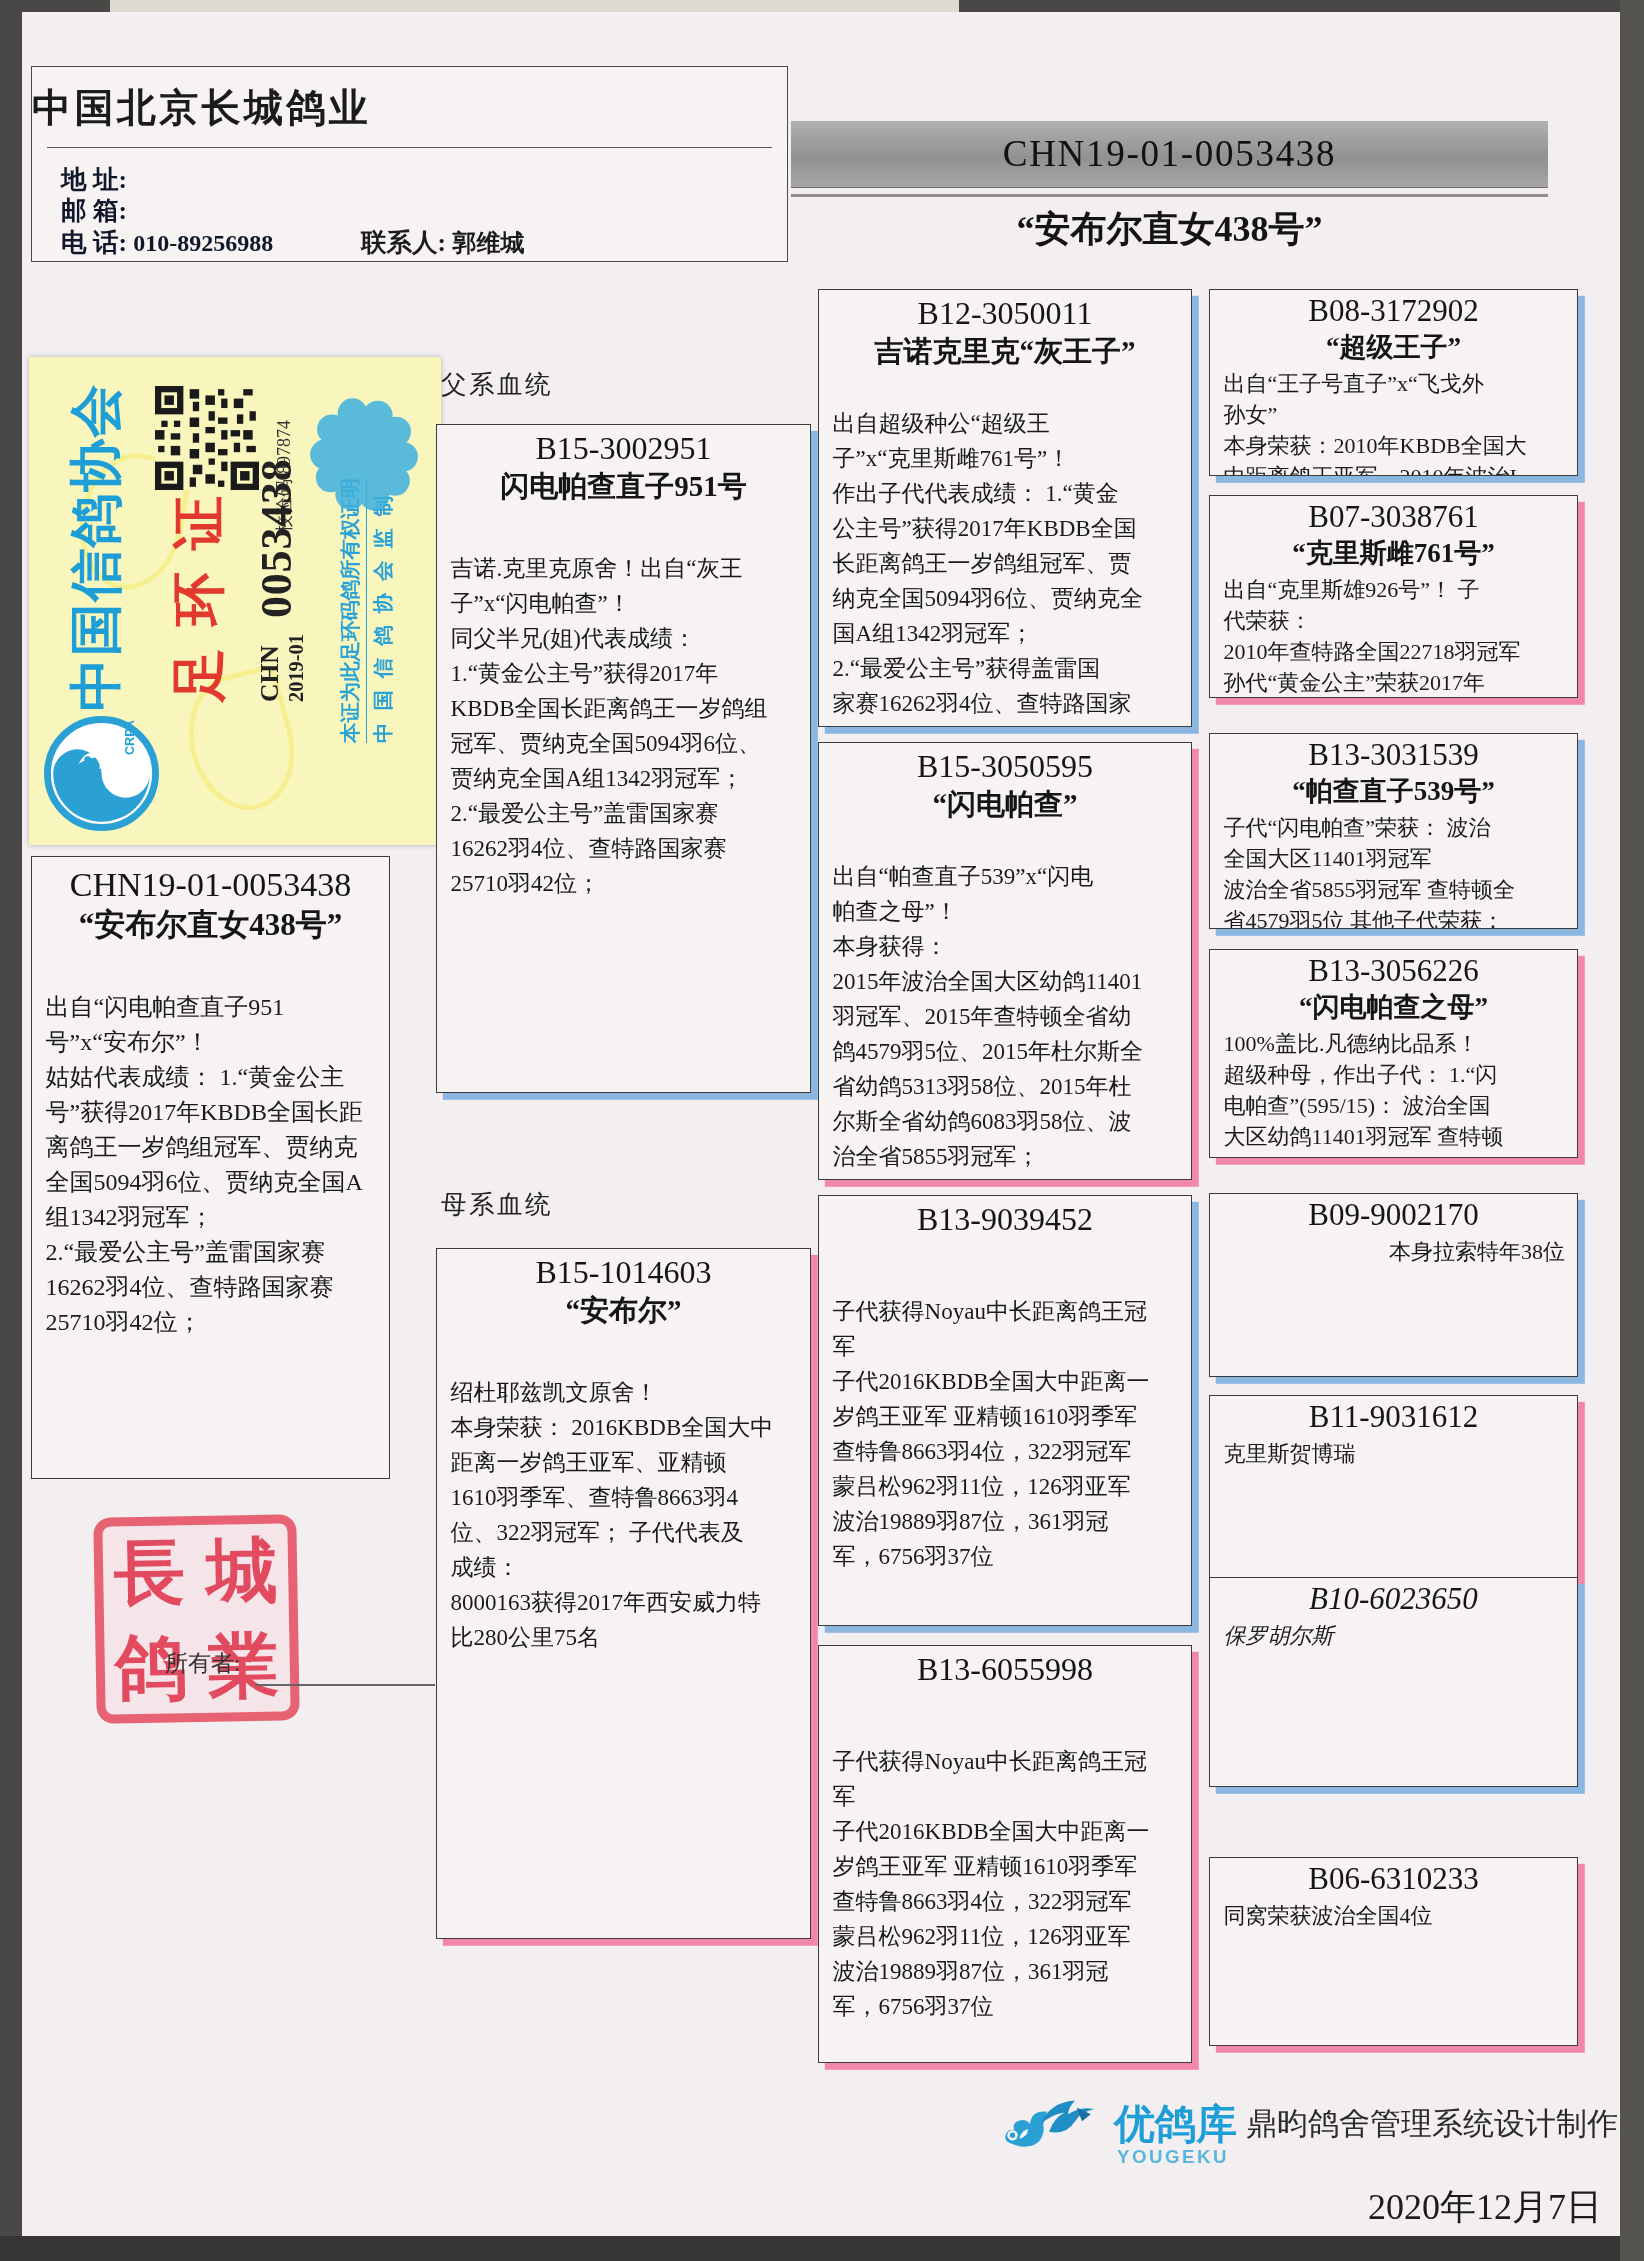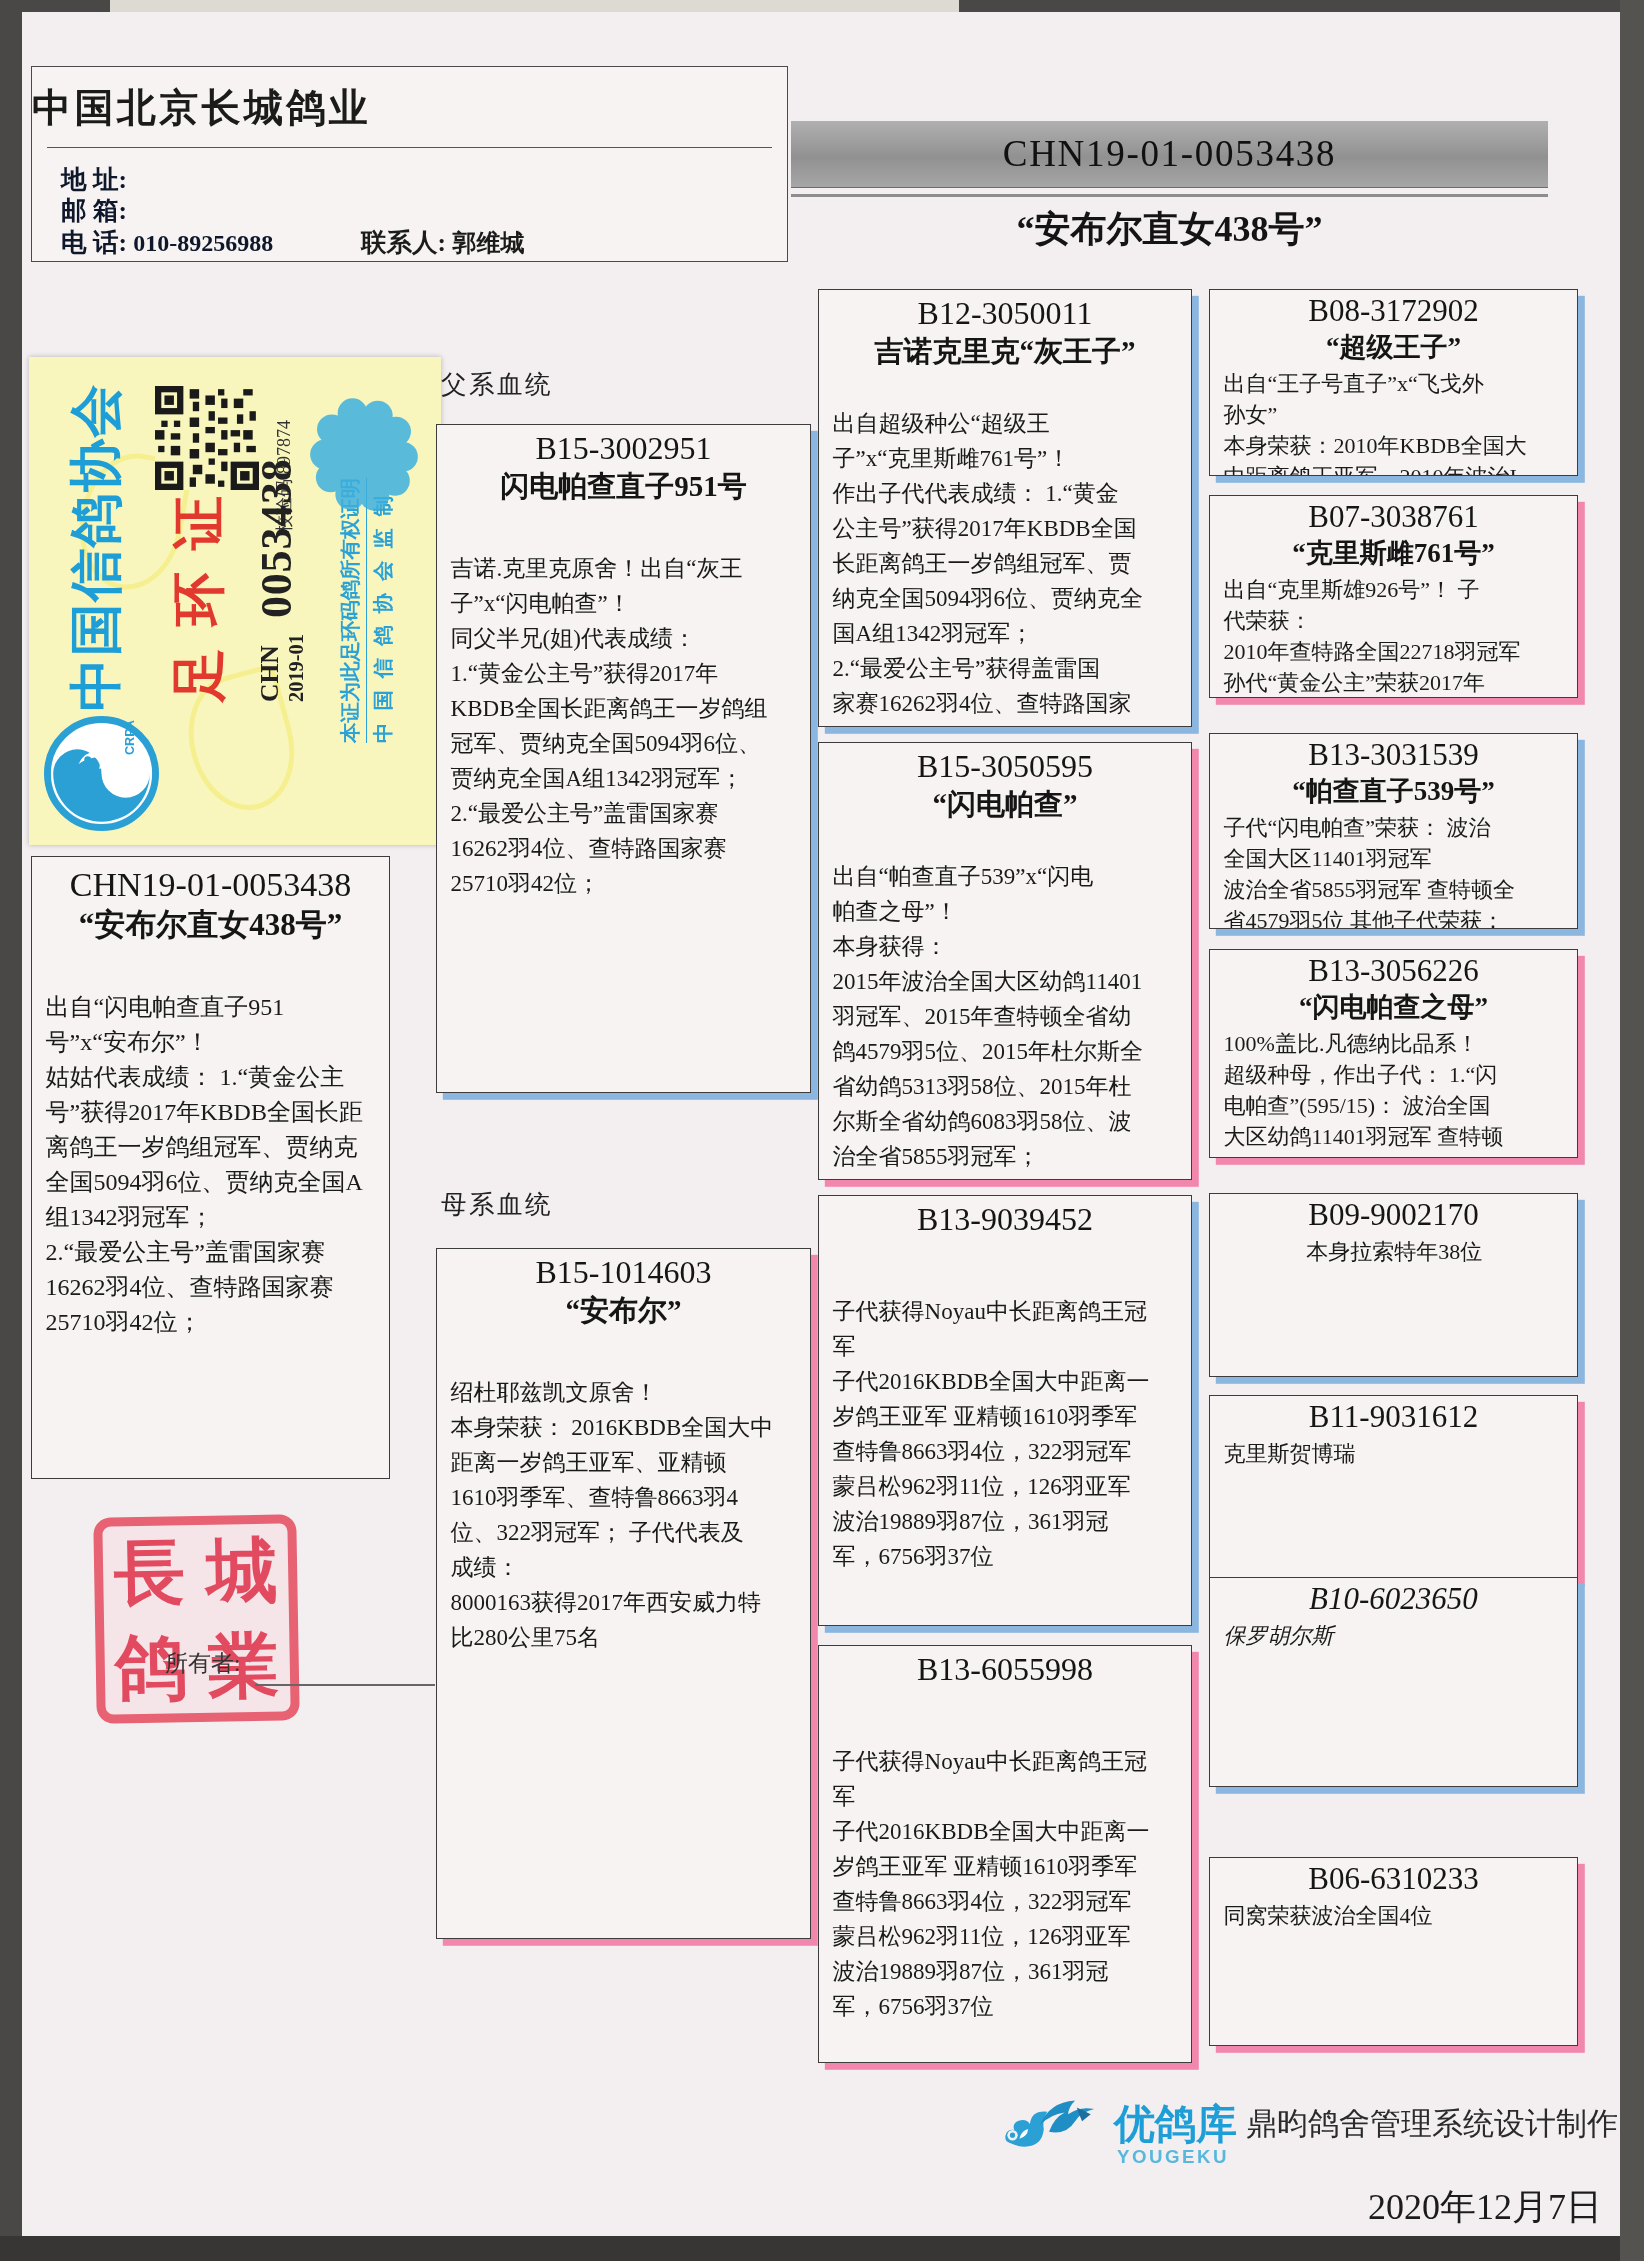--- a/index.html
+++ b/index.html
@@ -334,21 +334,21 @@
   <div class="pbox sh-pink small" style="left:1209px;top:949px;width:367px;height:207px;">
     <div class="ring">B13-3056226</div>
     <div class="pname">“闪电帕查之母”</div>
     <div class="pbody">100%盖比.凡德纳比品系！
 超级种母，作出子代： 1.“闪
 电帕查”(595/15)： 波治全国
 大区幼鸽11401羽冠军 查特顿</div>
   </div>
   <div class="pbox sh-blue small" style="left:1209px;top:1193px;width:367px;height:182px;">
     <div class="ring">B09-9002170</div>
-    <div class="pbody" style="text-align:center;">本身拉索特年38位</div>
+    <div class="pbody" style="text-align:right;">本身拉索特年38位</div>
   </div>
   <div class="pbox sh-pink small" style="left:1209px;top:1395px;width:367px;height:182px;">
     <div class="ring">B11-9031612</div>
     <div class="pbody">克里斯贺博瑞</div>
   </div>
   <div class="pbox sh-blue small" style="left:1209px;top:1577px;width:367px;height:208px;font-style:italic;">
     <div class="ring">B10-6023650</div>
     <div class="pbody">保罗胡尔斯</div>
   </div>
   <div class="pbox sh-pink small" style="left:1209px;top:1857px;width:367px;height:187px;">

